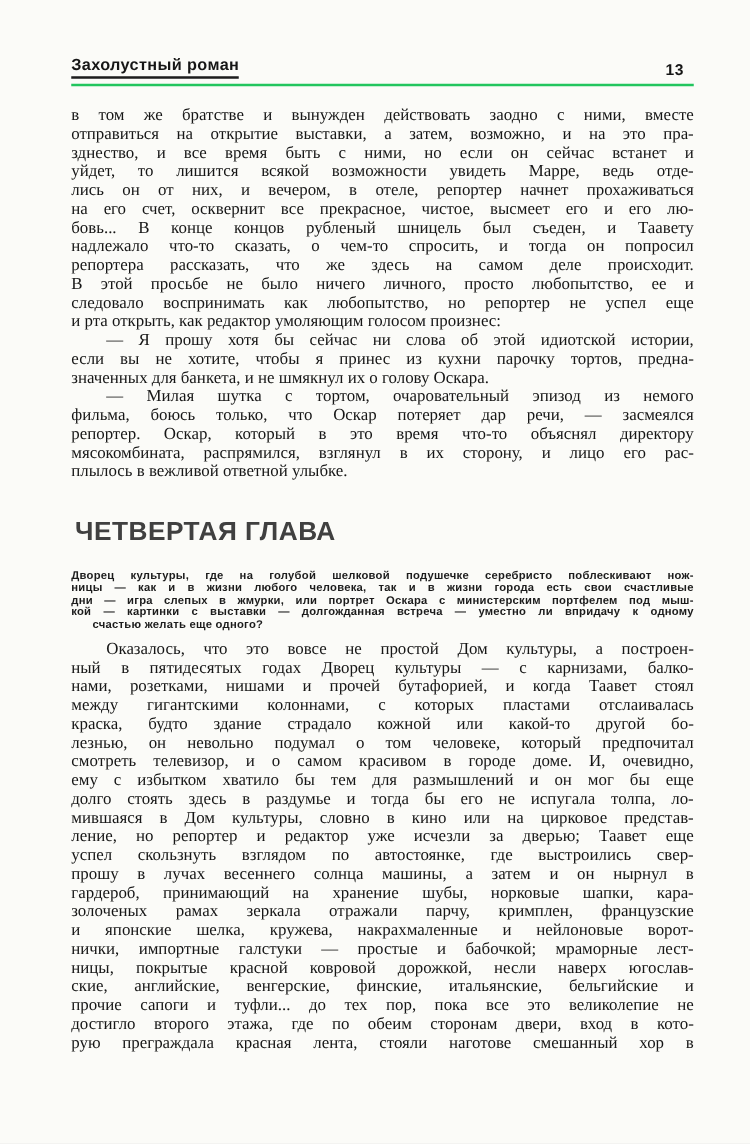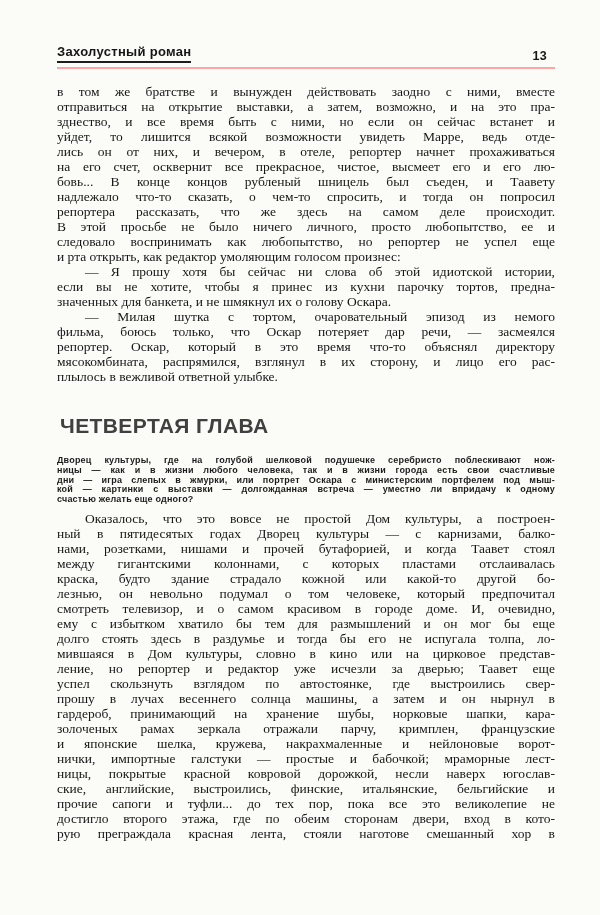--- a/index.html
+++ b/index.html
@@ -19,21 +19,21 @@
   }
   
   .header {
     position: absolute;
     top: 44px;
     left: 57px;
     right: 45px;
     display: flex;
     justify-content: space-between;
     align-items: flex-end;
-    border-bottom: 2px solid #fca5a5;
+    border-bottom: 2px solid #22c55e;
     padding-bottom: 4px;
     font-family: "Liberation Sans", sans-serif;
     font-weight: bold;
     font-size: 13px;
     letter-spacing: 0.3px;
   }
   .running-title {
     border-bottom: 2px solid #1d1d1d;
     padding-bottom: 2px;
   }
@@ -88,20 +88,21 @@
     letter-spacing: 0.2px;
     color: #1c1c1c;
   }
   .ep-line {
     text-align: justify;
     text-align-last: justify;
     white-space: nowrap;
   }
   .ep-last {
     text-align-last: left;
+    margin-left: 17px;
   }
 </style>
 </head>
 <body>
 
 <div class="page">
 
   <div class="header">
     <span class="running-title">Захолустный роман</span>
     <span class="page-number">13</span>
@@ -159,20 +160,20 @@
         <div class="line">долго стоять здесь в раздумье и тогда бы его не испугала толпа, ло-</div>
         <div class="line">мившаяся в Дом культуры, словно в кино или на цирковое представ-</div>
         <div class="line">ление, но репортер и редактор уже исчезли за дверью; Таавет еще</div>
         <div class="line">успел скользнуть взглядом по автостоянке, где выстроились свер-</div>
         <div class="line">прошу в лучах весеннего солнца машины, а затем и он нырнул в</div>
         <div class="line">гардероб, принимающий на хранение шубы, норковые шапки, кара-</div>
         <div class="line">золоченых рамах зеркала отражали парчу, кримплен, французские</div>
         <div class="line">и японские шелка, кружева, накрахмаленные и нейлоновые ворот-</div>
         <div class="line">нички, импортные галстуки — простые и бабочкой; мраморные лест-</div>
         <div class="line">ницы, покрытые красной ковровой дорожкой, несли наверх югослав-</div>
-        <div class="line">ские, английские, выстроились, финские, итальянские, бельгийские и</div>
+        <div class="line">ские, английские, венгерские, финские, итальянские, бельгийские и</div>
         <div class="line">прочие сапоги и туфли... до тех пор, пока все это великолепие не</div>
         <div class="line">достигло второго этажа, где по обеим сторонам двери, вход в кото-</div>
         <div class="line">рую преграждала красная лента, стояли наготове смешанный хор в</div>
       </div>
     </div>
 
 </div>
 
 </body></html>

